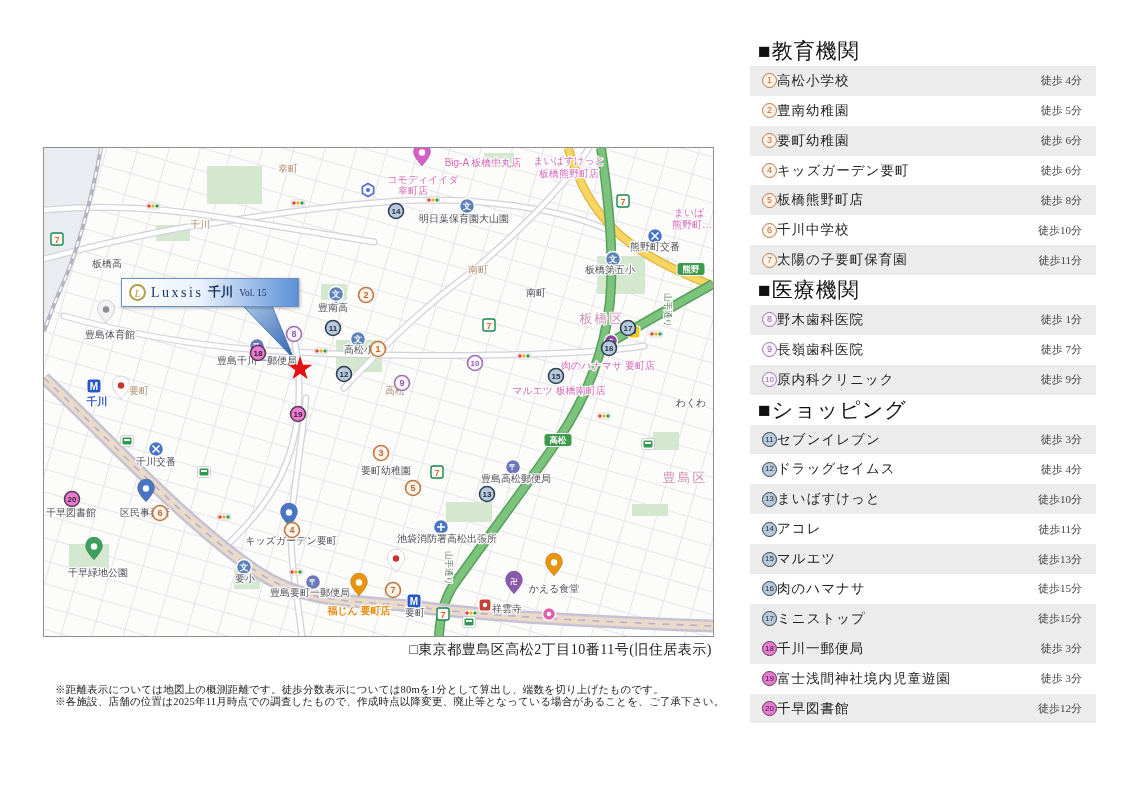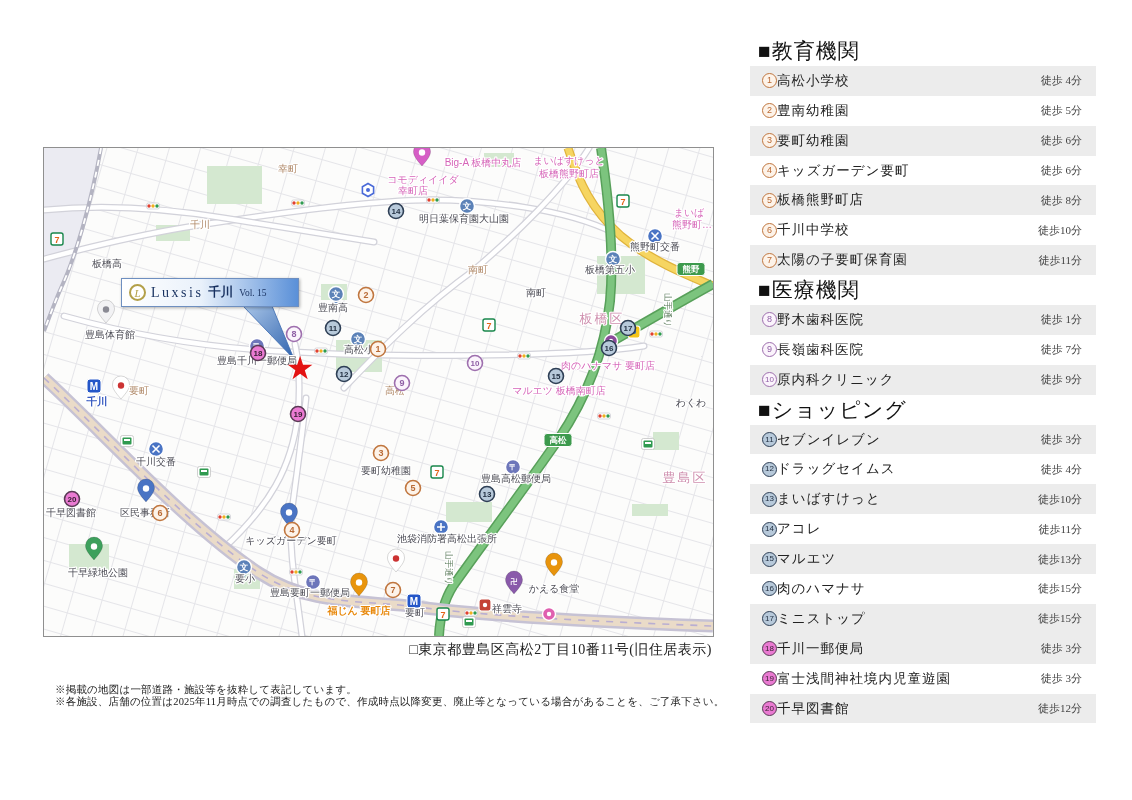--- a/index.html
+++ b/index.html
@@ -597,15 +597,15 @@
     </div>
     <div class="pline prow alt">
       <span class="pnum" style="background: rgb(234, 122, 210); border: 1.4px solid rgb(90, 58, 85); color: rgb(58, 32, 53); font-size: 8px;">20</span>
       <span class="pname">千早図書館</span>
       <span class="ptime">徒歩12分</span>
     </div>
   </div>
 
 <div class="addr">□東京都豊島区高松2丁目10番11号(旧住居表示)</div>
 <div class="notes" id="notes">
-    <div>※掲載の地図は一部道路・施設等を抜粋して表記しています。</div>
+    <div>※距離表示については地図上の概測距離です。徒歩分数表示については80mを1分として算出し、端数を切り上げたものです。</div>
     <div>※各施設、店舗の位置は2025年11月時点での調査したもので、作成時点以降変更、廃止等となっている場合があることを、ご了承下さい。</div>
   </div>
 
 </body></html>

